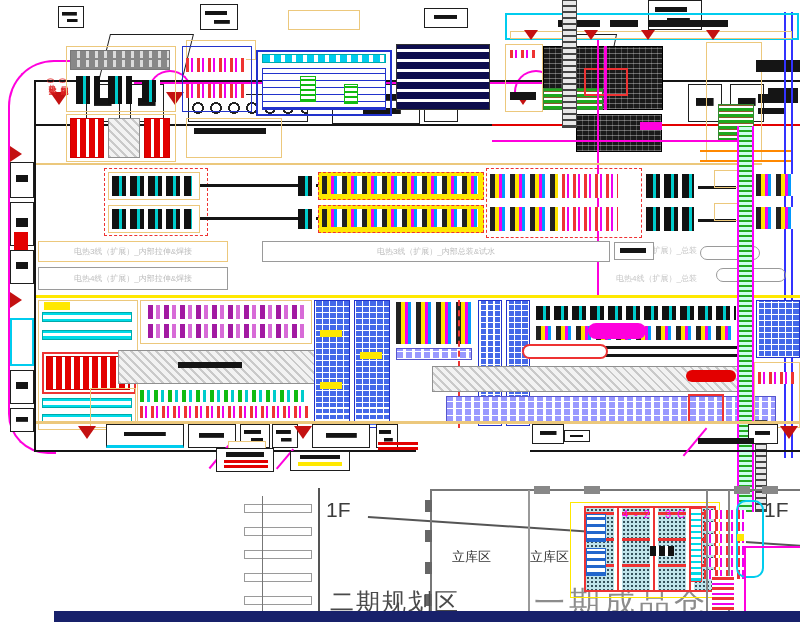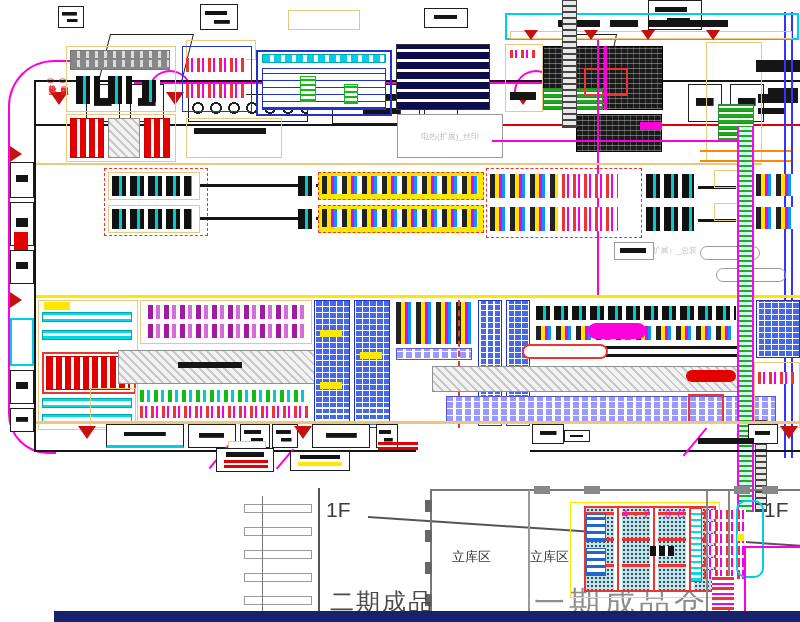--- a/index.html
+++ b/index.html
@@ -109,21 +109,20 @@
   <div class="eqA" style="left:142px;top:80px;width:18px;height:22px"></div>
   <div style="left:182px;top:46px;width:70px;height:66px;border:1.5px solid #23c"></div>
   <div class="eqD" style="left:186px;top:58px;width:60px;height:14px"></div>
   <div class="eqD" style="left:186px;top:84px;width:60px;height:14px"></div>
   <div style="left:256px;top:50px;width:136px;height:66px;border:2px solid #23c"></div>
   <div class="cyanH" style="left:262px;top:54px;width:124px;height:9px"></div>
   <div style="left:262px;top:68px;width:124px;height:42px;background:repeating-linear-gradient(0deg,#23c 0 1.5px,#fff 1.5px 7px);border:1px solid #23c"></div>
   <div class="greenGlyph" style="left:300px;top:76px;width:16px;height:26px"></div>
   <div class="greenGlyph" style="left:344px;top:84px;width:14px;height:20px"></div>
   <div class="rkNavy" style="left:396px;top:44px;width:94px;height:66px"></div>
-  <div class="gry tl" style="left:397px;top:114px;width:106px;height:44px">电热(扩展)_丝印</div>
   <div class="tan" style="left:505px;top:44px;width:38px;height:68px"></div>
   <div class="eqD" style="left:510px;top:50px;width:26px;height:8px"></div>
   <div class="blk" style="left:510px;top:92px;width:26px;height:8px"></div>
   <div class="rkBlack" style="left:543px;top:46px;width:120px;height:64px"></div>
   <div class="rkGreen" style="left:543px;top:88px;width:60px;height:22px"></div>
   <div class="redb" style="left:584px;top:68px;width:44px;height:28px"></div>
   <div class="mag" style="left:604px;top:46px;width:3px;height:64px"></div>
   <div class="rkBlack" style="left:576px;top:114px;width:86px;height:38px"></div>
   <div class="mag" style="left:640px;top:122px;width:22px;height:8px"></div>
   <div class="rkGreen" style="left:718px;top:104px;width:36px;height:38px"></div>
@@ -173,23 +172,27 @@
   <div class="eqD" style="left:562px;top:207px;width:56px;height:24px"></div>
   <div class="eqA" style="left:646px;top:174px;width:48px;height:24px"></div>
   <div class="eqA" style="left:646px;top:207px;width:48px;height:24px"></div>
   <div class="blk" style="left:698px;top:186px;width:38px;height:3px"></div>
   <div class="blk" style="left:698px;top:219px;width:38px;height:3px"></div>
   <div class="tan" style="left:714px;top:170px;width:24px;height:18px"></div>
   <div class="tan" style="left:714px;top:203px;width:24px;height:18px"></div>
   <div class="eqB" style="left:756px;top:174px;width:40px;height:22px"></div>
   <div class="eqB" style="left:756px;top:207px;width:40px;height:22px"></div>
 
+  <div class="tan tl" style="left:38px;top:241px;width:190px;height:21px">电热3线（扩展）_内部拉伸&amp;焊接</div>
+  <div class="gry tl" style="left:262px;top:241px;width:348px;height:21px">电热3线（扩展）_内部总装&amp;试水</div>
   <div class="tlL" style="left:616px;top:245px;width:150px;height:14px">电热3线（扩展）_总装</div>
   <div class="gry" style="left:614px;top:242px;width:40px;height:18px"></div>
   <div class="blk" style="left:620px;top:248px;width:26px;height:5px"></div>
+  <div class="gry tl" style="left:38px;top:267px;width:190px;height:23px">电热4线（扩展）_内部拉伸&amp;焊接</div>
+  <div class="tlL" style="left:616px;top:273px;width:150px;height:14px">电热4线（扩展）_总装</div>
   <div class="gry" style="left:700px;top:246px;width:60px;height:14px;border-radius:8px;background:transparent"></div>
   <div class="gry" style="left:716px;top:268px;width:70px;height:14px;border-radius:8px;background:transparent"></div>
   <div class="yel" style="left:36px;top:295px;width:764px;height:2.5px"></div>
 
   <div class="tan" style="left:38px;top:300px;width:100px;height:130px"></div>
   <div class="cyanStr" style="left:42px;top:312px;width:90px;height:10px"></div>
   <div class="cyanStr" style="left:42px;top:330px;width:90px;height:10px"></div>
   <div class="redb" style="left:42px;top:352px;width:94px;height:42px"></div>
   <div class="redStr" style="left:46px;top:356px;width:84px;height:34px"></div>
   <div class="cyanStr" style="left:42px;top:398px;width:90px;height:10px"></div>
@@ -285,21 +288,21 @@
   <div style="left:425px;top:562px;width:7px;height:12px;background:#666"></div>
   <div style="left:425px;top:594px;width:7px;height:12px;background:#666"></div>
   <div style="left:430px;top:489px;width:370px;height:2px;background:#777"></div>
   <div style="left:534px;top:486px;width:16px;height:8px;background:#888"></div>
   <div style="left:584px;top:486px;width:16px;height:8px;background:#888"></div>
   <div style="left:734px;top:486px;width:16px;height:8px;background:#888"></div>
   <div style="left:762px;top:486px;width:16px;height:8px;background:#888"></div>
   <div style="left:528px;top:490px;width:1.5px;height:132px;background:#999"></div>
   <div class="lk" style="left:452px;top:548px">立库区</div>
   <div class="lk" style="left:530px;top:548px">立库区</div>
-  <div class="big1" style="left:330px;top:586px">二期成品</div>
+  <div class="big1" style="left:330px;top:586px">二期规划区</div>
   <div class="big2" style="left:534px;top:582px">一期成品仓</div>
   <div style="left:570px;top:502px;width:150px;height:96px;border:1.5px solid #ffe800"></div>
   <div class="redGrid" style="left:584px;top:506px;width:132px;height:86px"></div>
   <div class="magTxt" style="left:622px;top:508px">4-2 3C</div>
   <div class="comb" style="left:586px;top:514px;width:20px;height:28px"></div>
   <div class="comb" style="left:586px;top:548px;width:20px;height:28px"></div>
   <div class="blkSlit" style="left:650px;top:546px;width:24px;height:10px"></div>
   <div class="cyanStr" style="left:690px;top:508px;width:12px;height:74px;border:1.5px solid #e33"></div>
   <div class="eqD" style="left:704px;top:510px;width:42px;height:9px"></div>
   <div class="eqD" style="left:704px;top:522px;width:42px;height:9px"></div>

